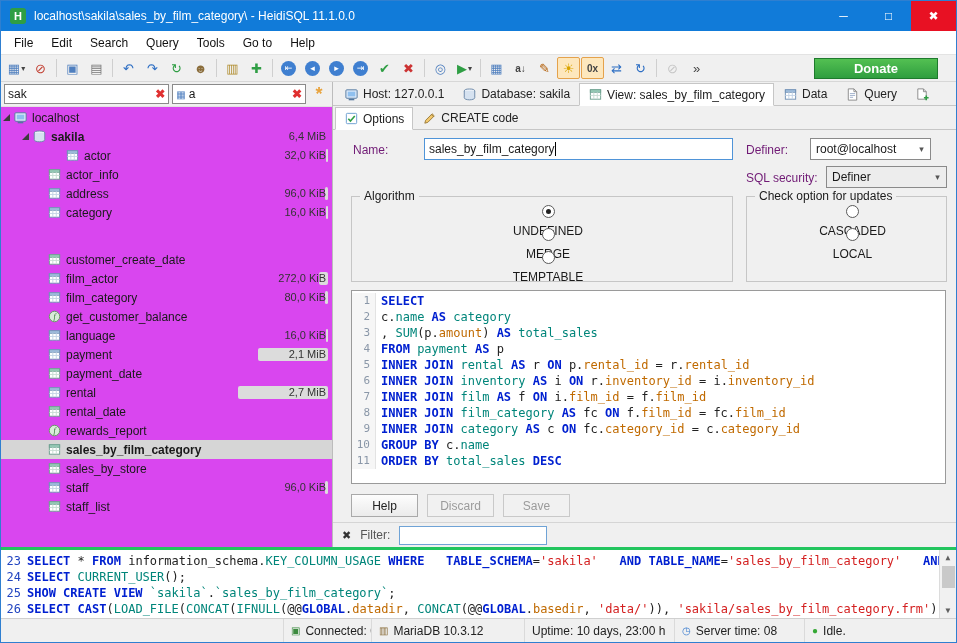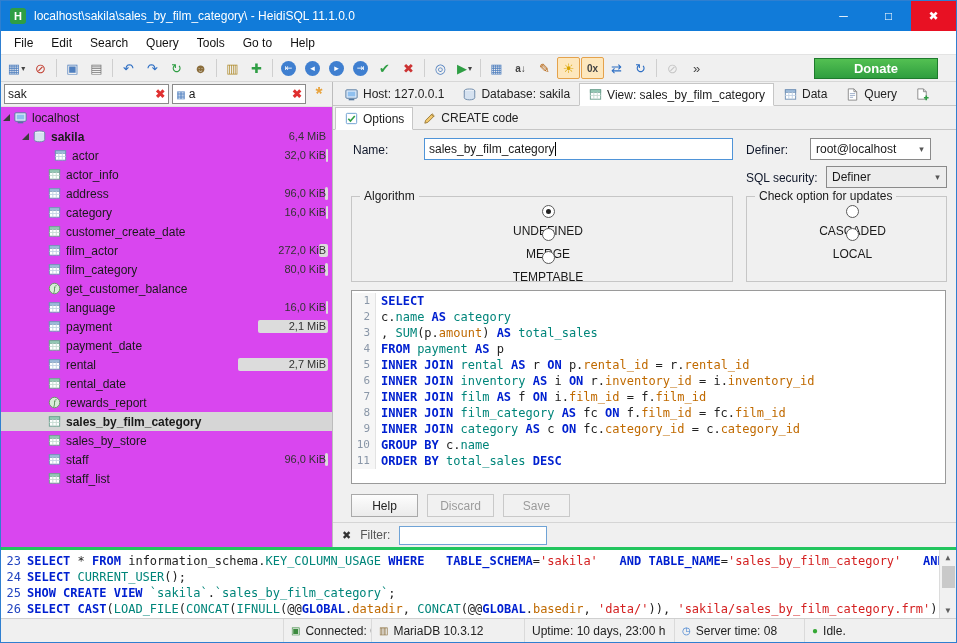--- a/index.html
+++ b/index.html
@@ -47,21 +47,21 @@
 .sizecell{margin-left:auto;position:relative;width:94px;height:15px;flex:0 0 auto;}
 .sizebar{position:absolute;right:0;top:1px;height:13px;background:#dcdcdc;border-radius:2px;}
 .sizetext{position:absolute;right:2px;top:1px;font-size:11px;color:#333;white-space:nowrap;}
 
 .right{flex:1;display:flex;flex-direction:column;min-width:0;}
 .tabstrip{height:24px;display:flex;align-items:flex-end;background:#f0f0f0;border-bottom:1px solid #c6c6c6;padding-left:2px;flex:0 0 auto;}
 .tab{height:22px;display:flex;align-items:center;gap:4px;padding:0 8px;border:1px solid transparent;color:#222;white-space:nowrap;}
 .tab.active{background:#fff;border-color:#c6c6c6;border-bottom-color:#fff;margin-bottom:-1px;height:23px;}
 .tabicon{display:flex;align-items:center;}
 .pane{position:relative;flex:1;background:#f0f0f0;min-height:0;}
-.lbl{position:absolute;color:#0f172a;white-space:nowrap;}
+.lbl{position:absolute;color:#701a75;white-space:nowrap;}
 .textinput{position:absolute;height:22px;background:#fff;border:1px solid #4f94d8;display:flex;align-items:center;padding:0 4px;}
 .caret-line{width:1px;height:14px;background:#000;margin-left:1px;}
 .combo{position:absolute;height:22px;background:#fff;border:1px solid #8a8a8a;display:flex;align-items:center;padding-left:5px;}
 .combo .cval{flex:1;white-space:nowrap;overflow:hidden;}
 .combo .carr{width:17px;text-align:center;color:#555;font-size:9px;flex:0 0 auto;}
 .combo.gray{background:#ededed;}
 .groupbox{position:absolute;border:1px solid #c6c6c6;background:transparent;}
 .gbtitle{position:absolute;top:-8px;left:8px;background:#f0f0f0;padding:0 4px;white-space:nowrap;}
 .radio{display:flex;align-items:center;gap:6px;margin:8px 0 0 12px;height:15px;flex-direction:column;}
 .rb{width:13px;height:13px;border:1px solid #5a5a5a;border-radius:50%;background:#fff;position:relative;flex:0 0 auto;}
@@ -265,21 +265,21 @@
               <svg width="15" height="15" viewBox="0 0 16 16">
                 <ellipse cx="8" cy="4.3" rx="5.6" ry="2.2" fill="#e9eff7" stroke="#6b87a8"></ellipse>
                 <path d="M2.4 4.3 v7.2 c0 1.2 2.5 2.2 5.6 2.2 s5.6 -1 5.6 -2.2 V4.3" fill="#d6e2f0" stroke="#6b87a8"></path>
               </svg>
             </span>
             <span class="tlabel">sakila</span>
             <span class="sizecell">
               <span class="sizetext">6,4 MiB</span>
             </span>
           </div>
-          <div class="trow" style="padding-left: 40px;">
+          <div class="trow" style="padding-left: 52px;">
             <span class="arrow"></span>
             <span class="ticn">
               <svg width="15" height="15" viewBox="0 0 16 16">
                 <rect x="2.5" y="3" width="11" height="10" fill="#fff" stroke="#7191b5"></rect>
                 <rect x="2.5" y="3" width="11" height="2.6" fill="#a9c6e4" stroke="#7191b5"></rect>
                 <path d="M6.2 5.6 V13 M9.9 5.6 V13 M2.5 9 h11" stroke="#c2d2e4" fill="none"></path>
               </svg>
             </span>
             <span class="tlabel">actor</span>
             <span class="sizecell">
@@ -321,21 +321,21 @@
                 <rect x="2.5" y="3" width="11" height="2.6" fill="#a9c6e4" stroke="#7191b5"></rect>
                 <path d="M6.2 5.6 V13 M9.9 5.6 V13 M2.5 9 h11" stroke="#c2d2e4" fill="none"></path>
               </svg>
             </span>
             <span class="tlabel">category</span>
             <span class="sizecell">
               <span class="sizebar" style="width:2px"></span>
               <span class="sizetext">16,0 KiB</span>
             </span>
           </div>
-          <div class="trow" style="padding-left: 34px;">
+          <div class="trow" style="padding-left: 34px; margin-top: 28px;">
             <span class="arrow"></span>
             <span class="ticn">
               <svg width="15" height="15" viewBox="0 0 16 16">
                 <rect x="2.5" y="3" width="11" height="10" fill="#fff" stroke="#6da08f"></rect>
                 <rect x="2.5" y="3" width="11" height="2.6" fill="#9fd3bf" stroke="#6da08f"></rect>
                 <path d="M6.2 5.6 V13 M9.9 5.6 V13 M2.5 9 h11" stroke="#c6dcd2" fill="none"></path>
               </svg>
             </span>
             <span class="tlabel">customer_create_date</span>
           </div>

